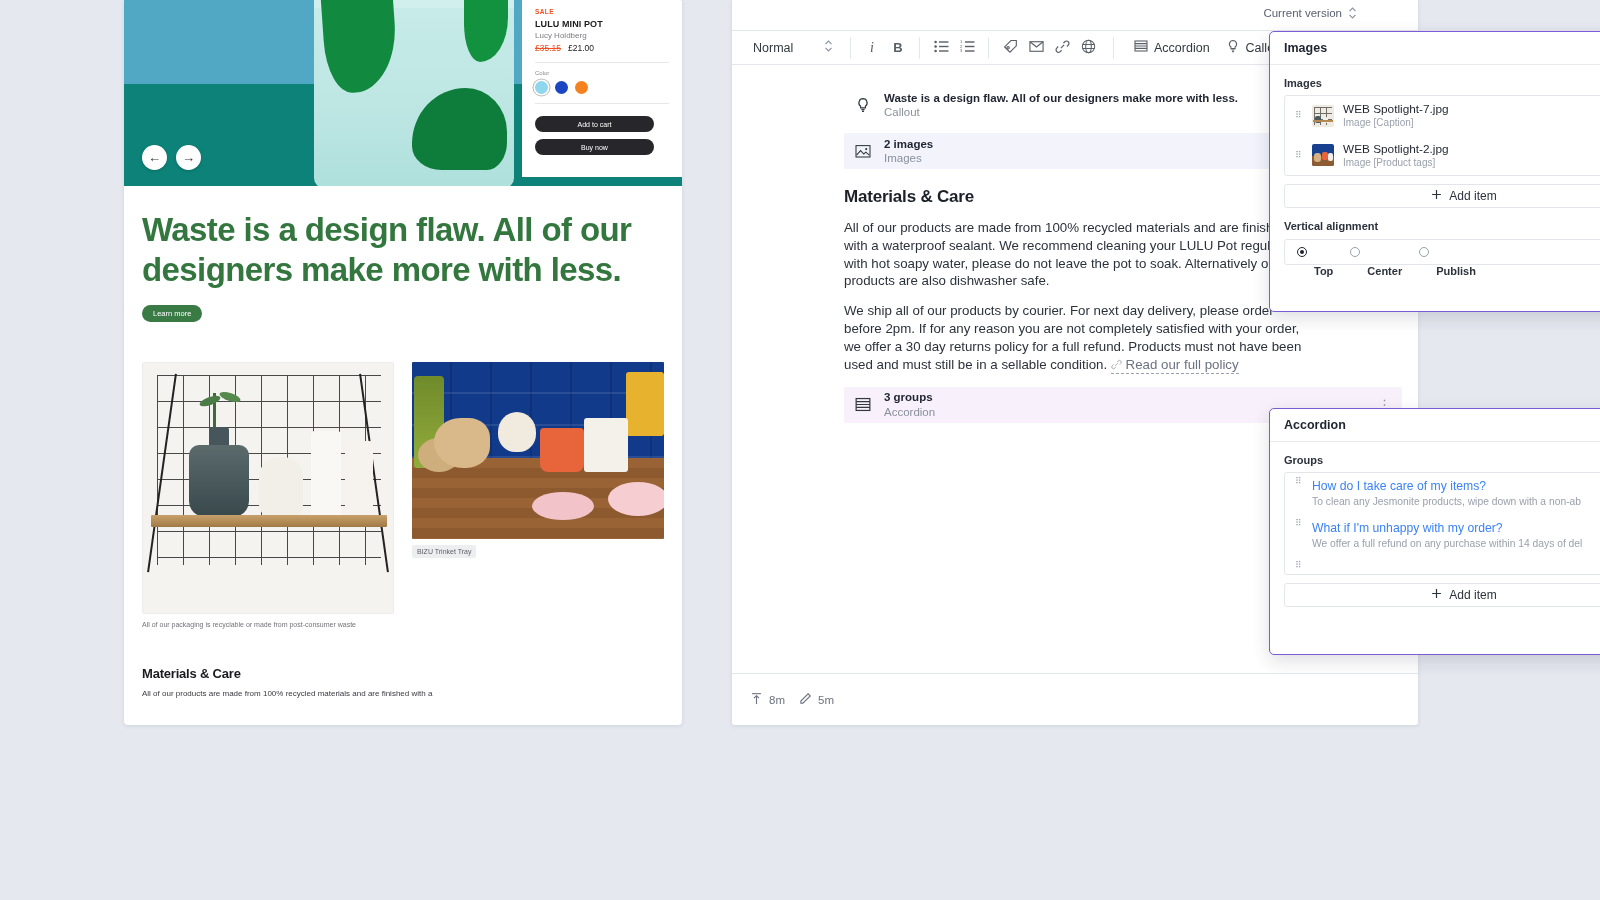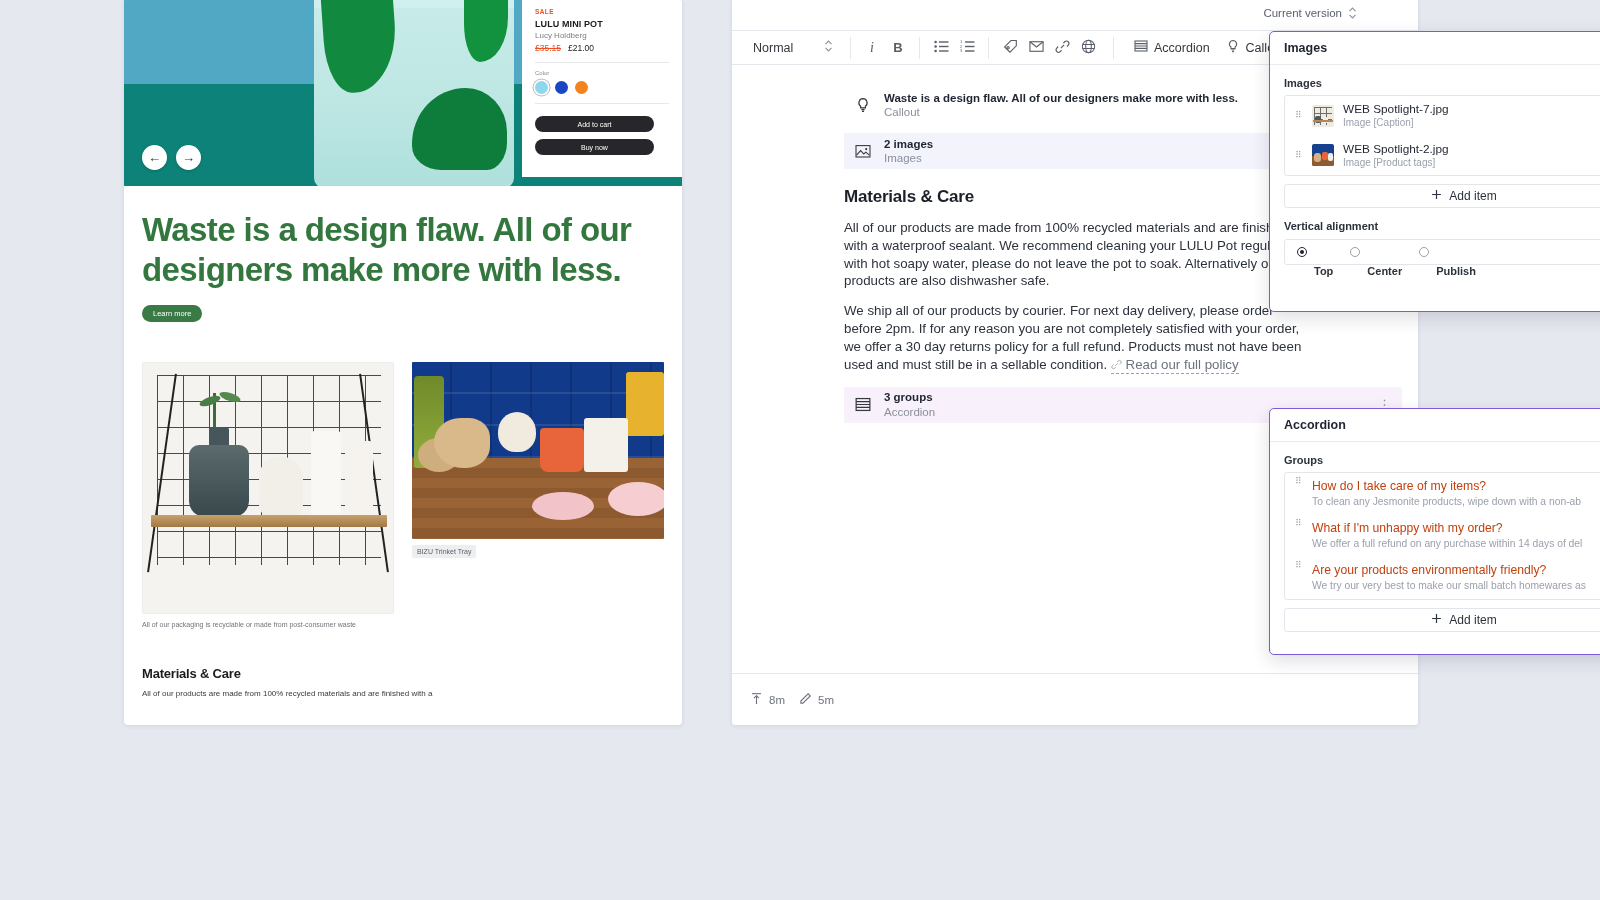--- a/index.html
+++ b/index.html
@@ -220,21 +220,21 @@
   }
   .fp-radios {
     margin:7px 14px 0 14px; height:26px; border:1px solid #e2e5ea; border-radius:3px;
     display:flex; align-items:center; gap:7px; padding:0 12px;
   }
   .radio { width:10px; height:10px; border-radius:50%; border:1px solid #9aa0ac; position:relative; flex:none;}
   .radio.on { border-color:#1f2430; }
   .radio.on::after { content:""; position:absolute; inset:2px; border-radius:50%; background:#1f2430; }
   .radio-lbl { font-size:11px; font-weight:bold; color:#2c323c; margin-right:10px;margin-top:38px;}
   .acc-item { padding:6px 10px; display:flex; gap:9px; align-items:flex-start; }
-  .acc-q { font-size:12.2px; color:#c2410c; line-height:1.25;}
+  .acc-q { font-size:12.2px; color:#3b82f6; line-height:1.25;}
   .acc-a { font-size:10.3px; color:#9aa0ac; line-height:1.25; margin-top:2px; white-space:nowrap;}
 
   .footer-headline {
     position:absolute; left:0; top:780px; width:1600px; text-align:center;
     font-size:26px; font-weight:bold; color:#3b4250; letter-spacing:-.3px;
   }
 </style>
 </head>
 <body>
 
@@ -591,24 +591,20 @@
       </div>
       <div class="acc-item">
         <span class="grip">⠿</span>
         <span>
           <span class="acc-q" style="display:block">What if I'm unhappy with my order?</span>
           <span class="acc-a" style="display:block">We offer a full refund on any purchase within 14 days of del</span>
         </span>
       </div>
       <div class="acc-item">
         <span class="grip">⠿</span>
-        <span>
-          <span class="acc-q" style="display:block">Are your products environmentally friendly?</span>
-          <span class="acc-a" style="display:block">We try our very best to make our small batch homewares as</span>
-        </span>
       </div>
     </div>
     <div class="fp-add">
       <span>
         <svg width="11" height="11" viewBox="0 0 12 12" stroke="#2c323c" stroke-width="1.3">
             <path d="M6 1.2v9.6M1.2 6h9.6"></path>
           </svg>
       </span>
       <span>Add item</span>
     </div>

